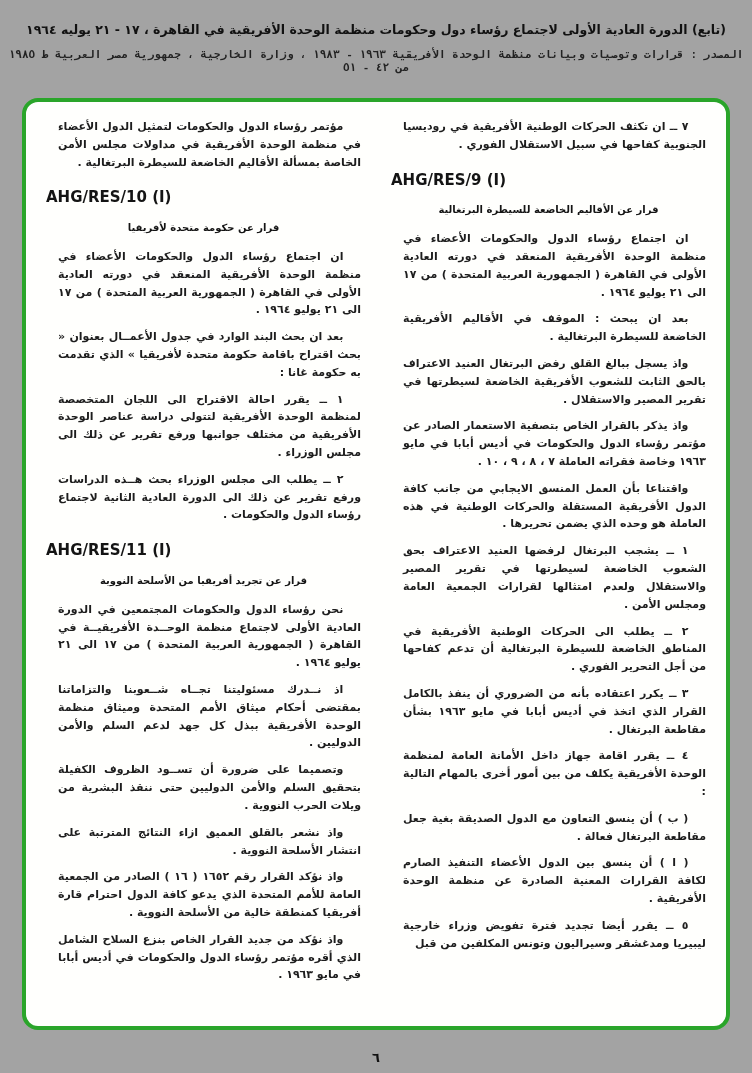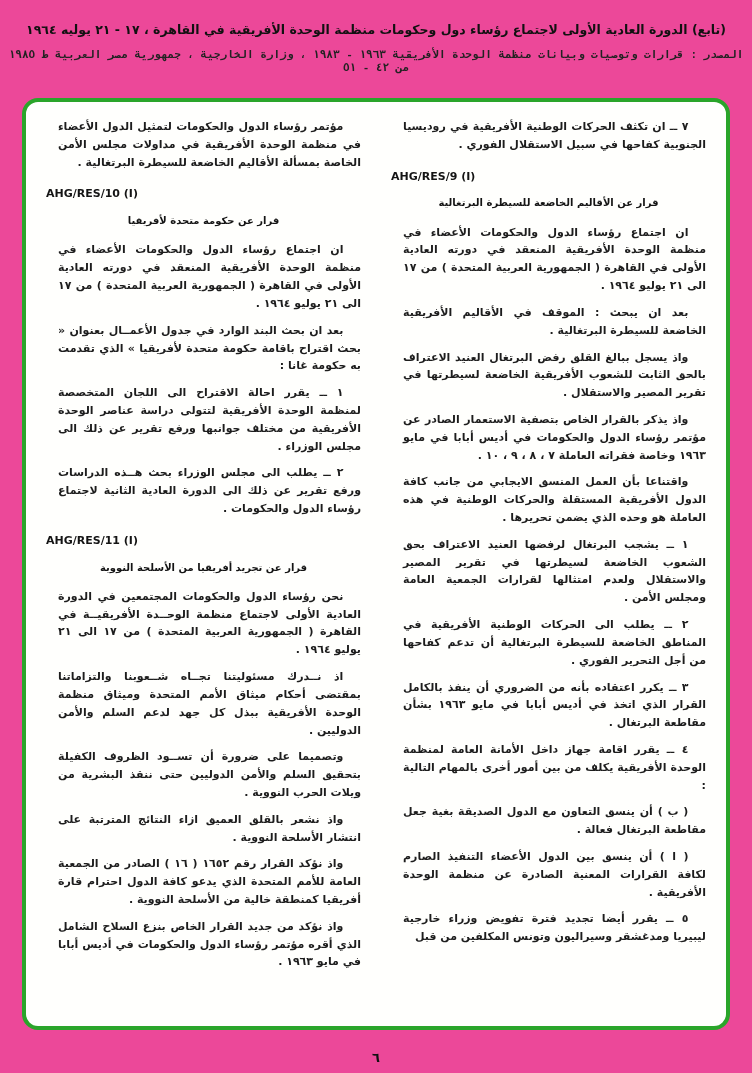--- a/index.html
+++ b/index.html
@@ -4,21 +4,21 @@
 <style>
   html, body { margin: 0; padding: 0; }
   body {
     width: 752px; height: 1073px;
     background: #fbfbf8;
     font-family: "DejaVu Sans", sans-serif;
   }
   .page {
     position: relative;
     width: 752px; height: 1073px;
-    background: #ec4899;
+    background: #a3a3a3;
     overflow: hidden;
   }
   .doc-header {
     position: absolute; top: 22px; left: 0; right: 0;
     text-align: center; direction: rtl; color: #111;
   }
   .header-line1 { font-size: 12.5px; font-weight: 700; margin-bottom: 11px; }
   .header-line2 { font-size: 11px; font-weight: 700; color: #222; font-family: Liberation Mono, monospace; }
   .frame {
     position: absolute; top: 98px; left: 22px; right: 22px; height: 932px;
@@ -31,21 +31,21 @@
   .columns { display: flex; direction: rtl; gap: 30px; height: 100%; }
   .col {
     flex: 1 1 0; min-width: 0;
     direction: rtl; text-align: justify;
     font-size: 11px; font-weight: 700;
     color: #1d1d1d; line-height: 1.62;
   }
   .para { margin: 0 0 9px 12px; text-indent: 1.6em; }
   .res-code {
     direction: ltr; text-align: left;
-    font-weight: 700; font-size: 11px; color: #141414;
+    font-weight: 700; font-size: 15px; color: #141414;
     margin: 14px 0 10px 0;
   }
   .res-title {
     text-align: center; font-size: 10px; font-weight: 700;
     margin: 0 0 12px 0; color: #141414;
   }
   .page-num {
     position: absolute; bottom: 8px; left: 0; right: 0;
     text-align: center; font-size: 13px; font-weight: 700; color: #111;
   }

